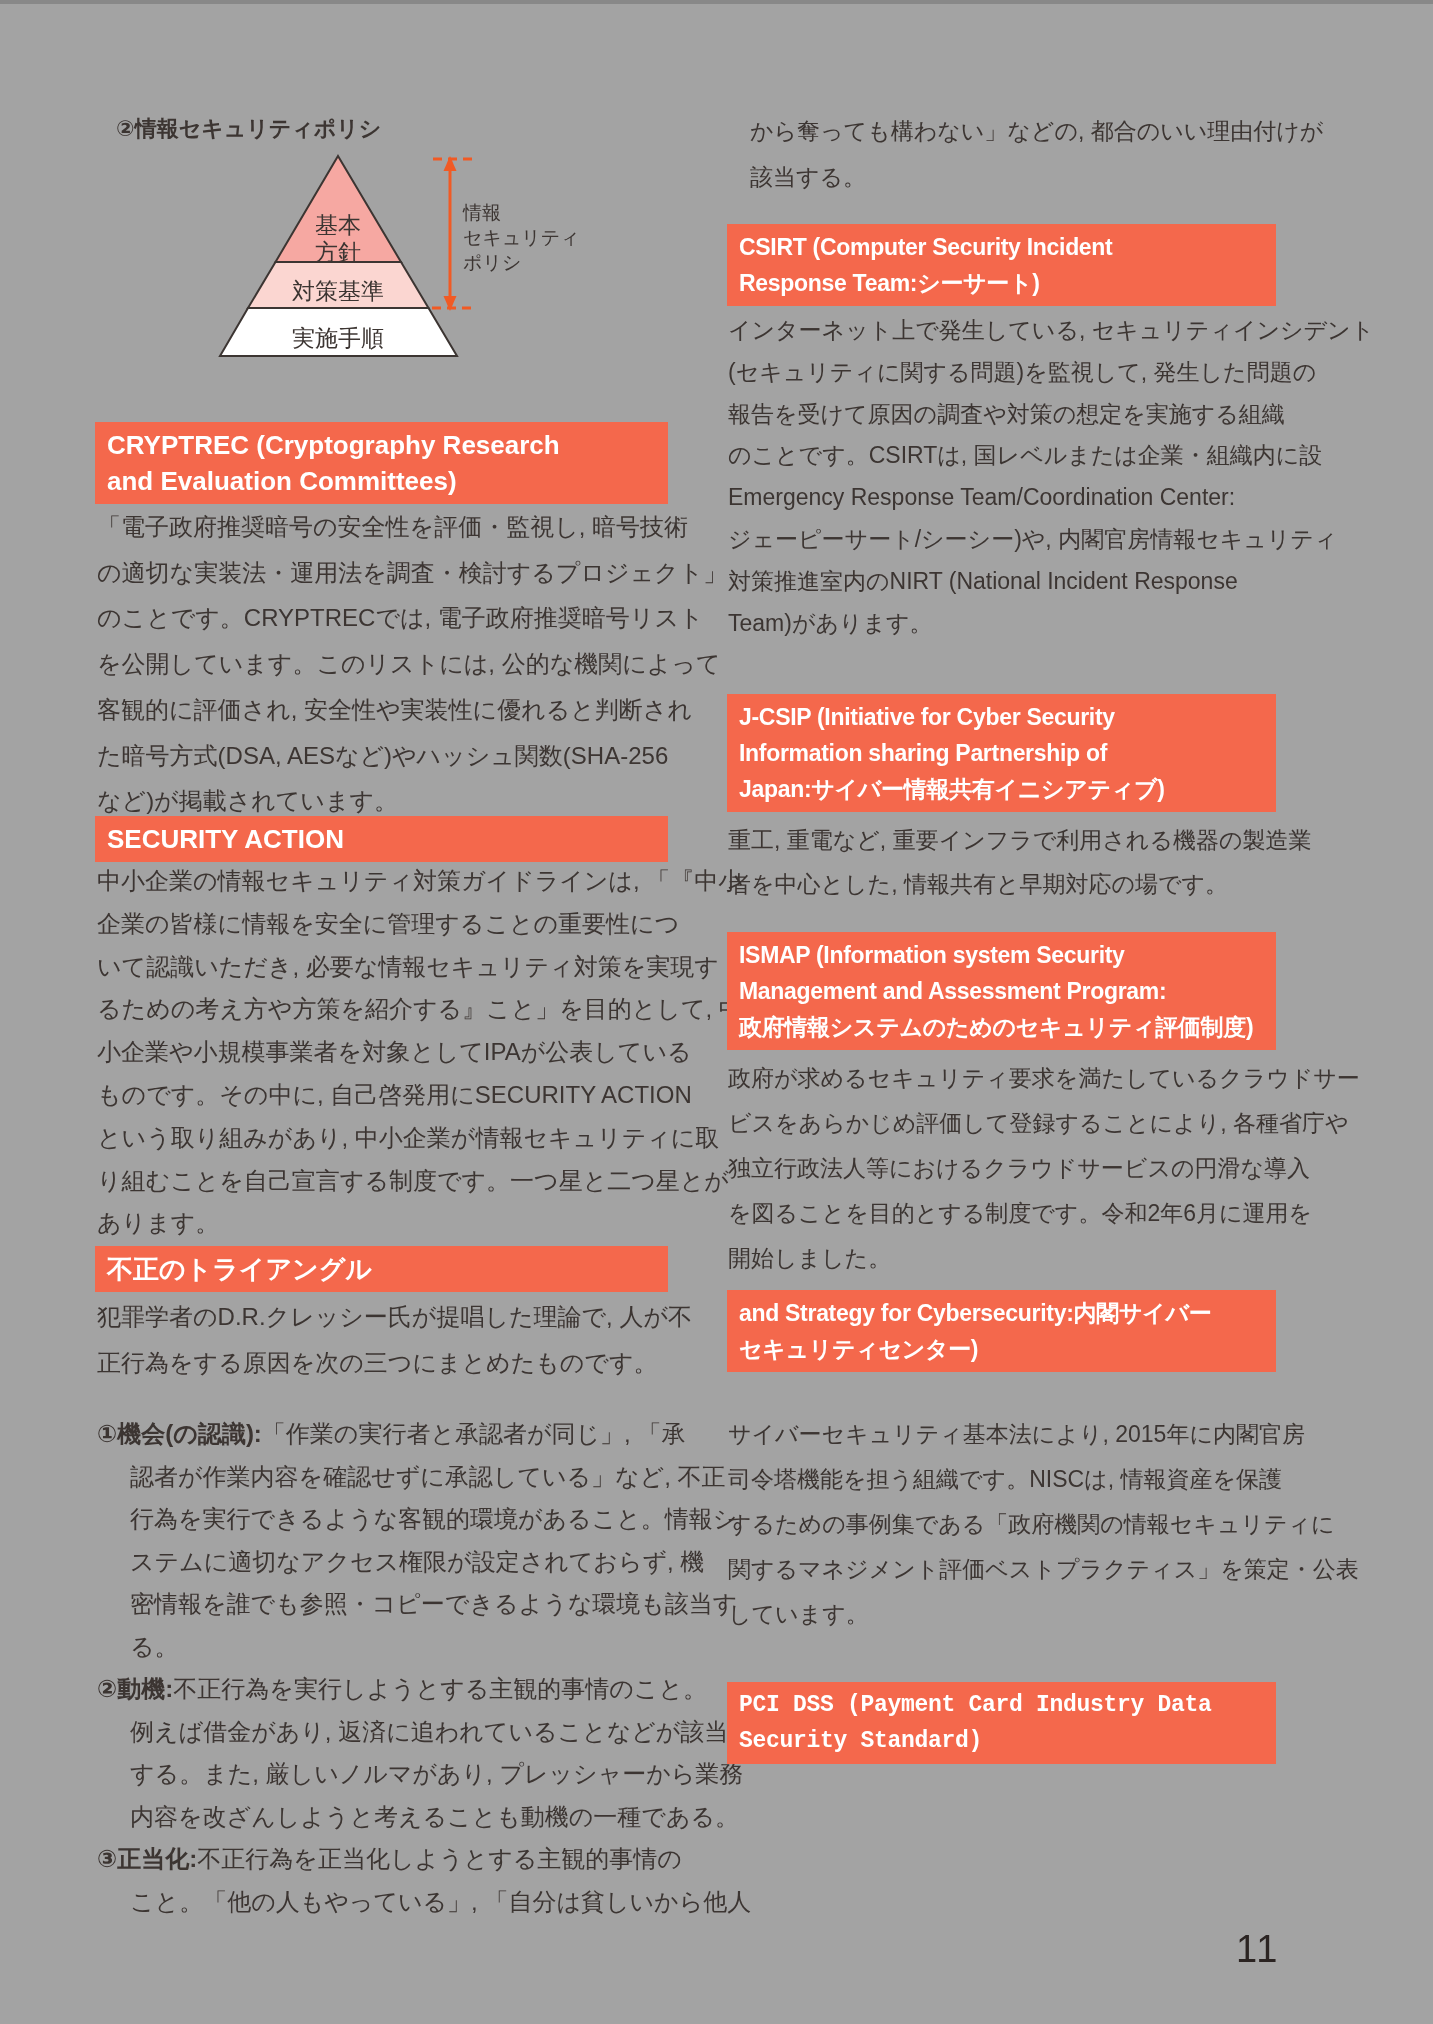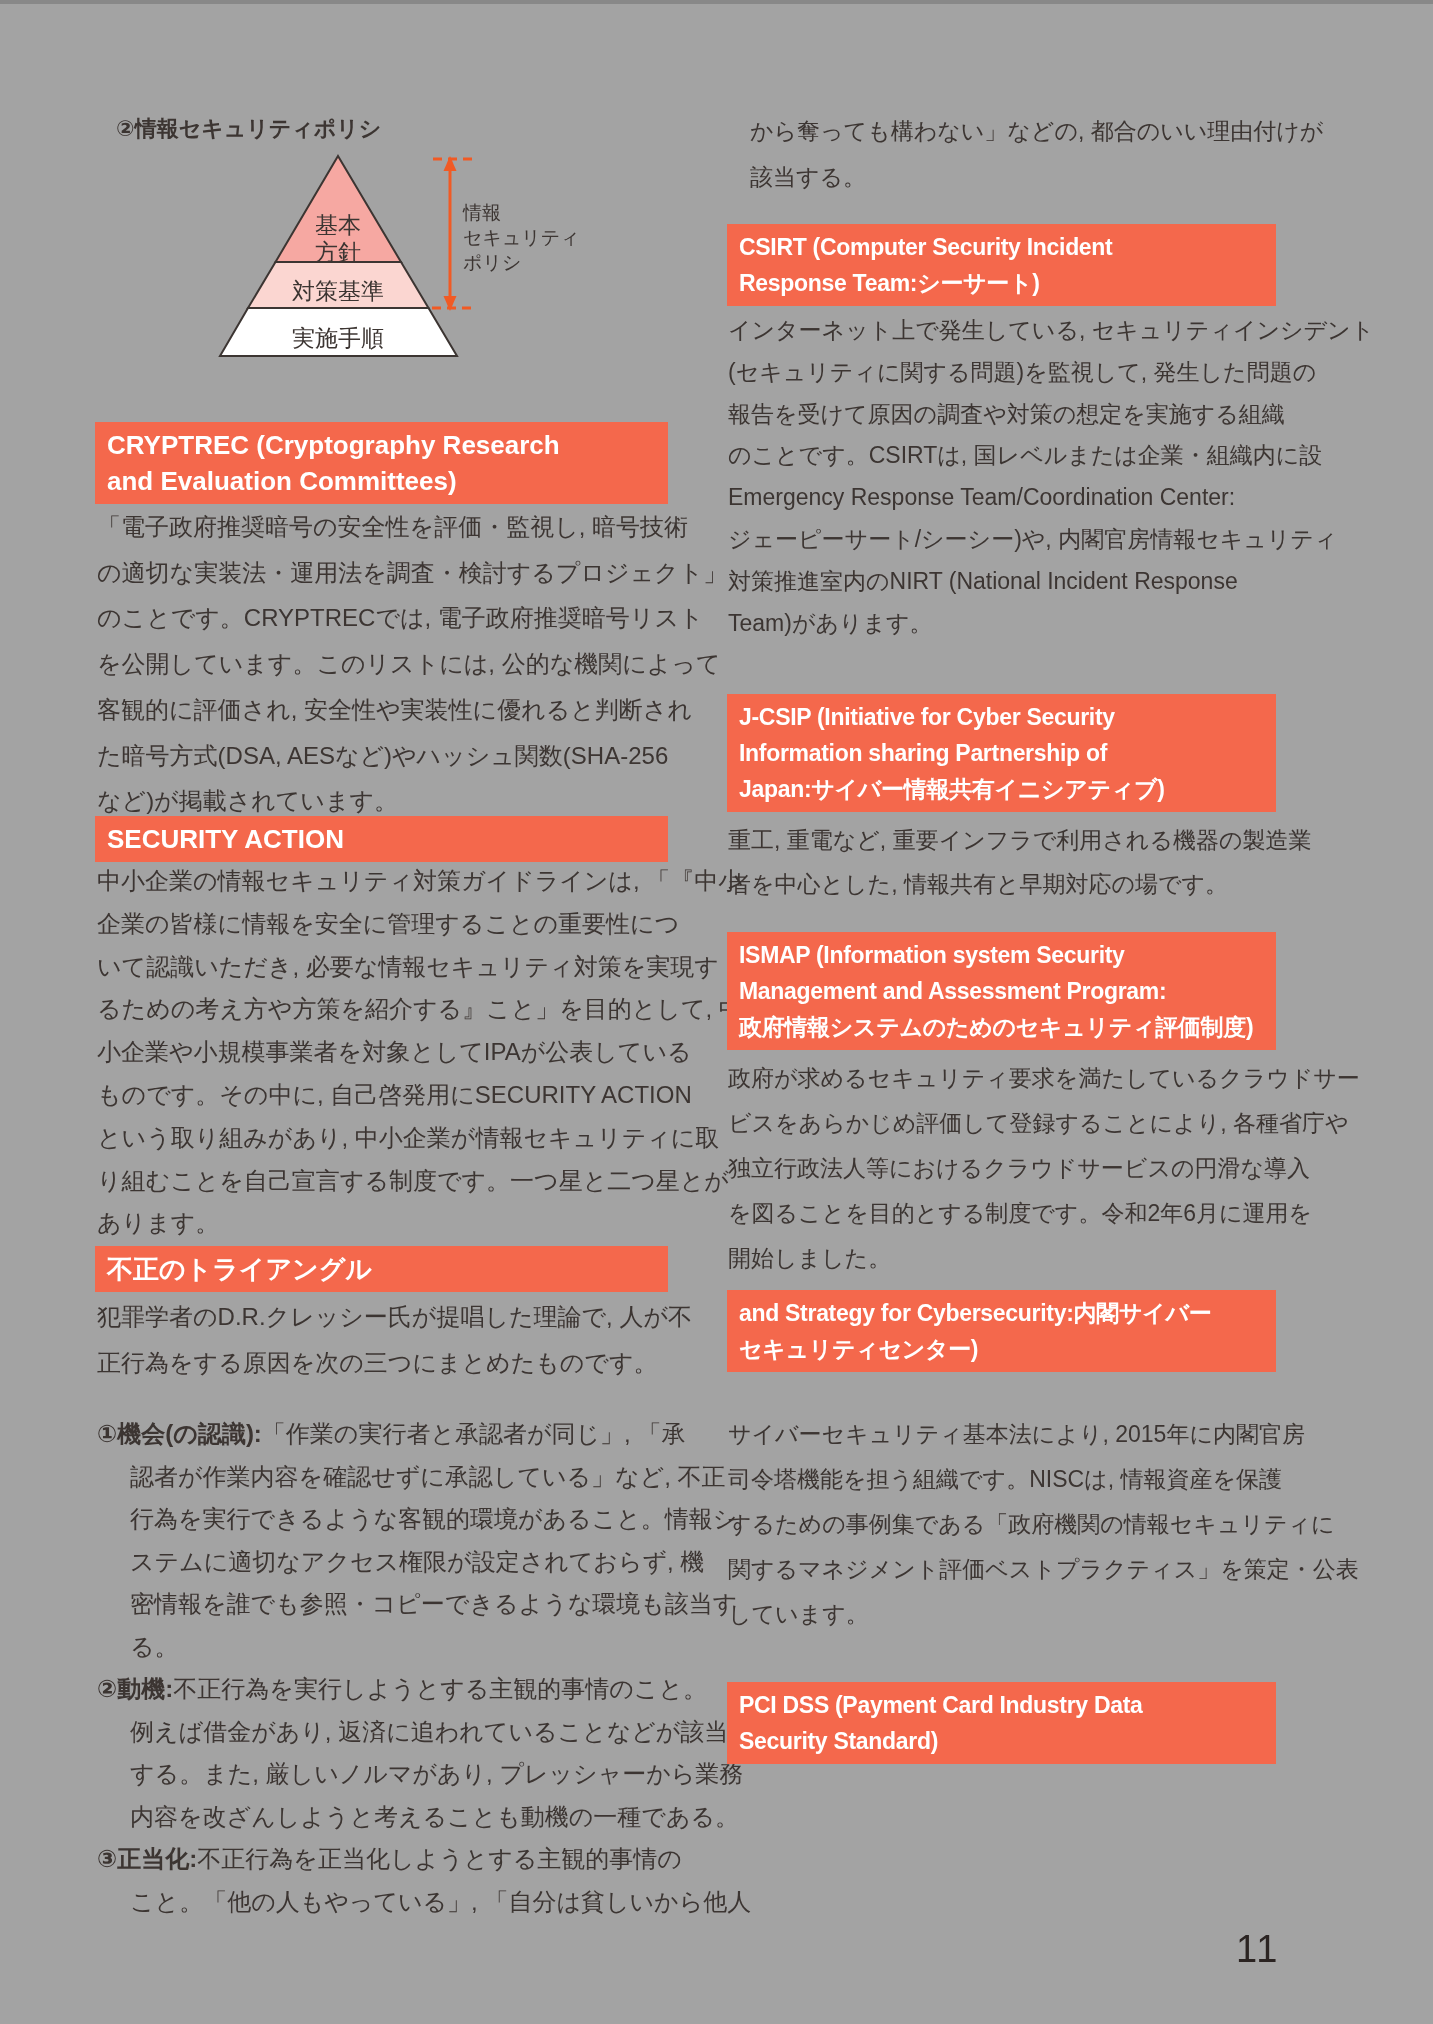--- a/index.html
+++ b/index.html
@@ -173,19 +173,19 @@
       <div class="tline">セキュリティセンター)</div>
     </div>
   <div class="bd bd-right" style="top:1408px;line-height:45px;">
       <div class="tline">サイバーセキュリティ基本法により, 2015年に内閣官房</div>
       <div class="tline">司令塔機能を担う組織です。NISCは, 情報資産を保護</div>
       <div class="tline">するための事例集である「政府機関の情報セキュリティに</div>
       <div class="tline">関するマネジメント評価ベストプラクティス」を策定・公表</div>
       <div class="tline">しています。</div>
     </div>
 
-  <div class="hd hd-right" style="top:1678px;">
+  <div class="hd hd-right" style="top:1678px;font-family:Liberation Mono, monospace;">
       <div class="tline">PCI DSS (Payment Card Industry Data</div>
       <div class="tline">Security Standard)</div>
     </div>
 
   <div class="page-num">11</div>
 </div>
 
 </body></html>

